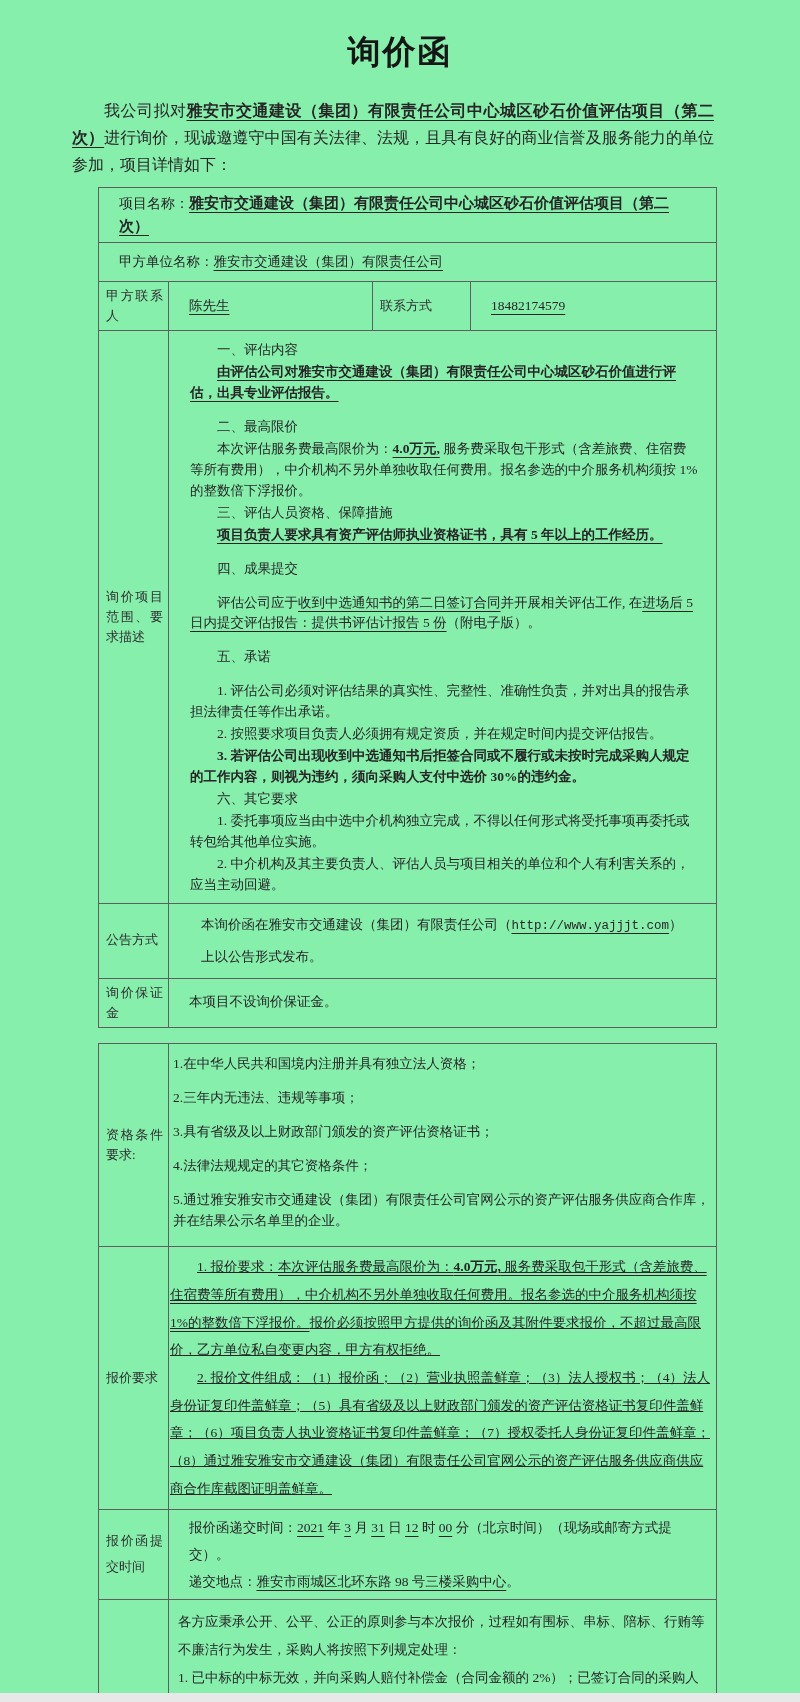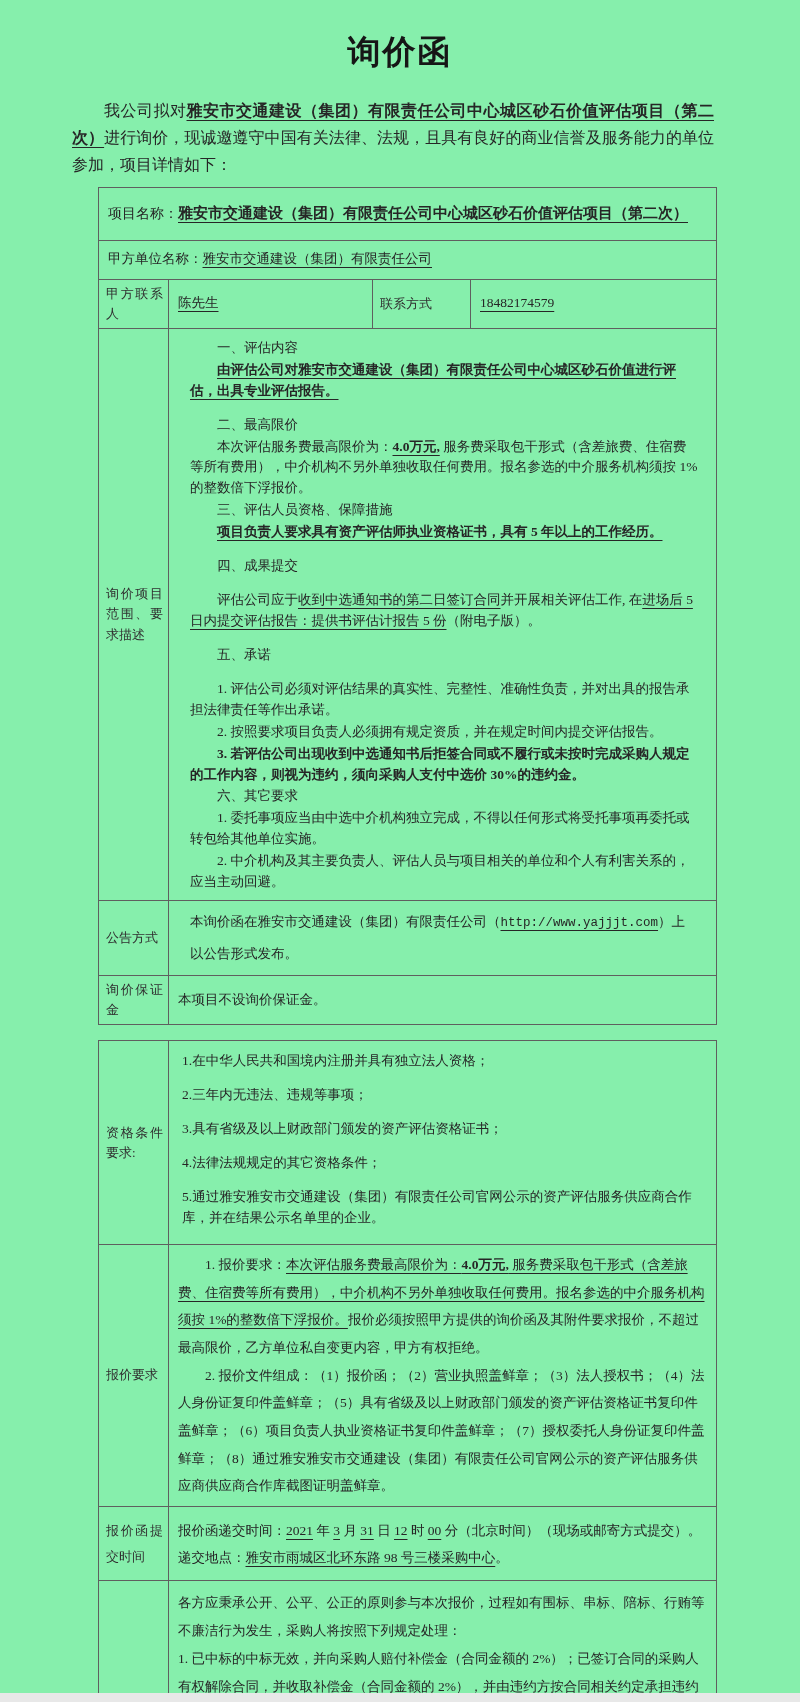--- a/index.html
+++ b/index.html
@@ -17,36 +17,36 @@
     text-indent:2em; text-align:justify;
   }
   .b  { font-weight:bold; }
   .u  { text-decoration:underline; text-underline-offset:4px; }
   .bu { font-weight:bold; text-decoration:underline; text-underline-offset:4px; }
   .mono { font-family:"Liberation Mono","DejaVu Sans Mono",monospace; font-size:12.5px; }
   table { border-collapse:collapse; table-layout:fixed; margin-left:98px; width:618px; }
   .t2 { margin-top:15px; }
   td {
     border:1px solid #5f5f5f; font-size:13.5px; line-height:1.55;
-    padding:4px 9px; vertical-align:middle; word-break:break-all;
+    padding:4px 20px; vertical-align:middle; word-break:break-all;
   }
   td.lab {
     font-size:13px; padding:4px 5px 4px 7px; color:#303030;
     text-align:justify; vertical-align:middle;
   }
   td.top { vertical-align:top; }
   .row-project td   { height:44px; font-size:14px; }
   .row-project .val { font-size:15px; }
   .row-party td     { height:30px; }
   .row-contact td   { height:38px; }
   .row-scope td.content   { height:482px; padding:8px 6px 6px 9px; }
   .row-announce td  { height:62px; line-height:2.35; }
   .row-deposit td   { height:34px; }
-  .row-qual td.content    { height:178px; padding:10px 13px 2px; }
-  .row-quote td.content   { height:209px; line-height:2.05; padding:6px 9px; }
+  .row-qual td.content    { height:178px; padding:10px 4px 2px; }
+  .row-quote td.content   { height:209px; line-height:2.05; padding:6px 1px;text-decoration:underline; }
   .row-submit td    { height:65px; line-height:2.0; }
   .row-payment td   { height:33px; }
   .row-integrity td.content { height:317px; line-height:2.08; padding:8px 9px; }
   .para { margin:1px 12px; }
   .indent { text-indent:2em; }
   .gap  { margin-top:13px; }
   .item { margin:0 0 13px 0; }
   .qpara { margin:0; }
   .bottom-band {
     position:absolute; left:0; bottom:0; width:100%; height:9px;

